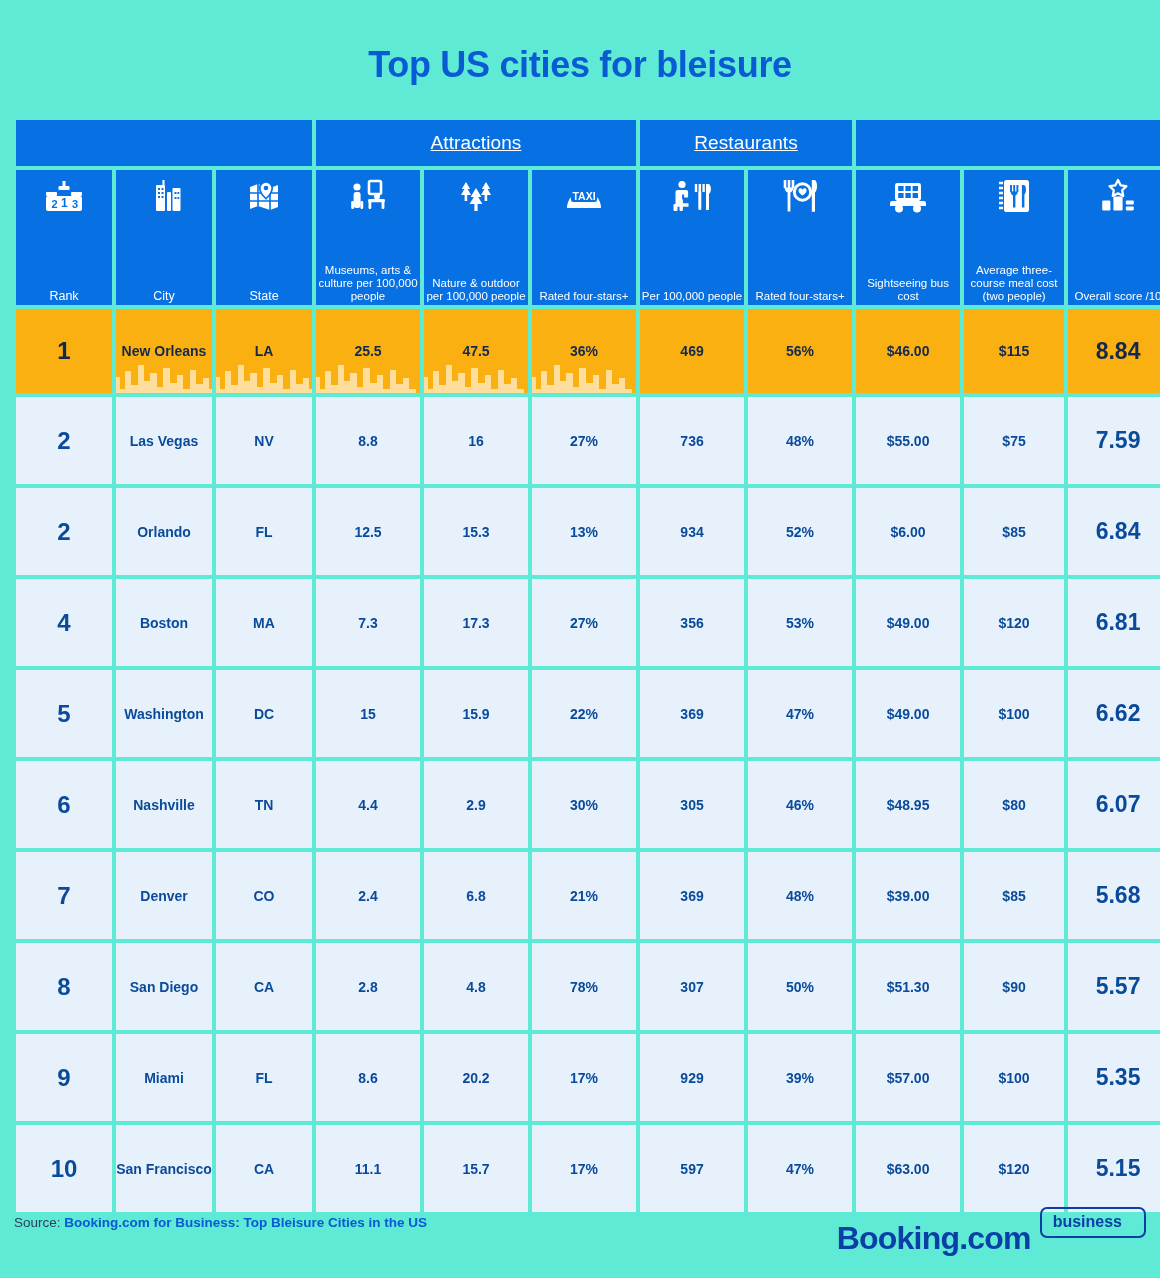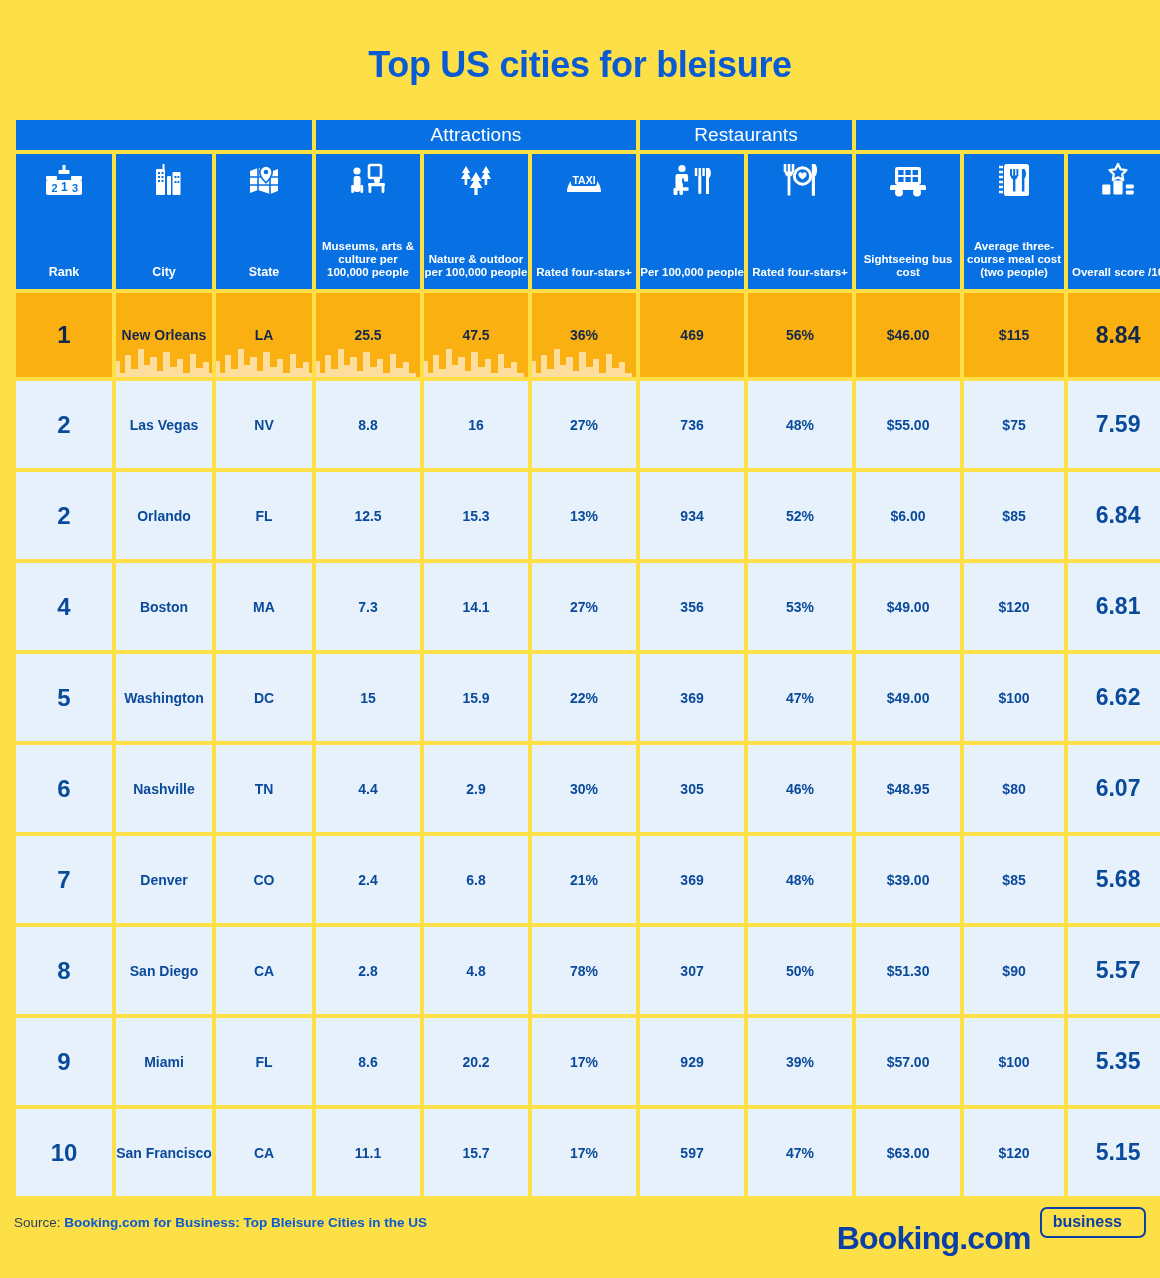--- a/index.html
+++ b/index.html
@@ -4,21 +4,21 @@
 <style>
   * { box-sizing: border-box; margin: 0; padding: 0; }
   html, body {
     width: 1160px; height: 1278px;
     background: #ffffff;
     font-family: "Liberation Sans", sans-serif;
   }
   .page {
     position: relative;
     width: 1160px; height: 1278px;
-    background: #fde047;
+    background: #5eead4;
     overflow: hidden;
   }
 
   
   .title {
     text-align: center;
     font-size: 36px;
     font-weight: bold;
     color: #0a5ad4;
     letter-spacing: -0.3px;
@@ -39,24 +39,25 @@
   table.infographic td, table.infographic th {
     padding: 0;
     vertical-align: middle;
     text-align: center;
   }
 
   
   .group-cell {
     background: #0770e3;
     color: #ffffff;
-    height: 30px;
+    height: 46px;
     font-size: 19px;
     font-weight: normal;
     letter-spacing: 0.1px;
+    text-decoration: underline;
   }
   .group-cell.empty { color: transparent; }
 
   
   .col-head {
     background: #0770e3;
     color: #ffffff;
     height: 135px;
     position: relative;
     padding: 10px 3px 9px 3px;
@@ -71,24 +72,24 @@
   .col-head .icon-slot {
     height: 46px;
     display: flex;
     align-items: center;
     justify-content: center;
     margin-top: 4px;
   }
   .col-head .head-label {
     font-size: 11.5px;
     line-height: 1.12;
-    font-weight: bold;
+    font-weight: normal;
     color: #ffffff;
     width: 100%;
-    padding-bottom: 10px;
+    padding-bottom: 2px;
   }
   .col-head .head-label.big {
     font-size: 12.5px;
   }
 
   
   tr.data-row td {
     background: #e7f1fc;
     height: 87px;
     color: #0a4a9a;
@@ -429,21 +430,21 @@
             <td class="restaurants-four-star-cell"><span class="cell-txt">52%</span></td>
             <td class="bus-cost-cell"><span class="cell-txt">$6.00</span></td>
             <td class="meal-cost-cell"><span class="cell-txt">$85</span></td>
             <td class="score-cell"><span class="cell-txt">6.84</span></td>
           </tr>
           <tr class="data-row">
             <td class="rank-cell"><span class="cell-txt">4</span></td>
             <td class="city-cell"><span class="cell-txt">Boston</span></td>
             <td class="state-cell"><span class="cell-txt">MA</span></td>
             <td class="museums-cell"><span class="cell-txt">7.3</span></td>
-            <td class="nature-cell"><span class="cell-txt">14.1</span></td>
+            <td class="nature-cell"><span class="cell-txt">17.3</span></td>
             <td class="attractions-four-star-cell"><span class="cell-txt">27%</span></td>
             <td class="restaurants-per-100k-cell"><span class="cell-txt">356</span></td>
             <td class="restaurants-four-star-cell"><span class="cell-txt">53%</span></td>
             <td class="bus-cost-cell"><span class="cell-txt">$49.00</span></td>
             <td class="meal-cost-cell"><span class="cell-txt">$120</span></td>
             <td class="score-cell"><span class="cell-txt">6.81</span></td>
           </tr>
           <tr class="data-row">
             <td class="rank-cell"><span class="cell-txt">5</span></td>
             <td class="city-cell"><span class="cell-txt">Washington</span></td>

